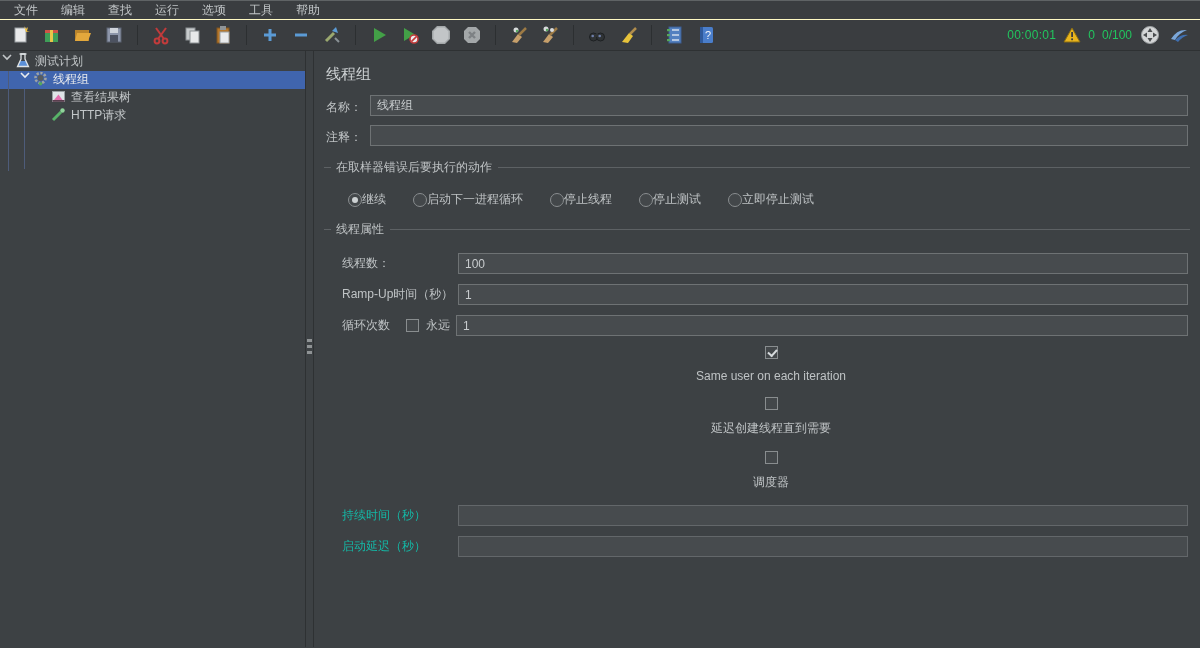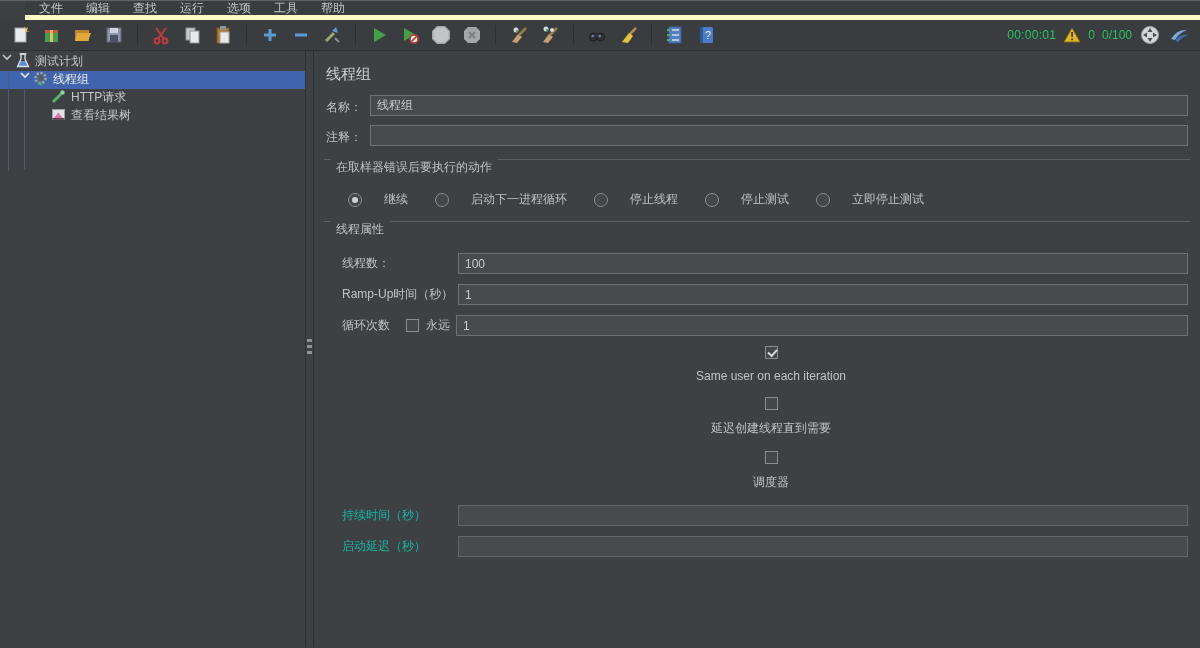--- a/index.html
+++ b/index.html
@@ -4,22 +4,22 @@
 <style>
   * { margin:0; padding:0; box-sizing:border-box; }
   html,body { width:1200px; height:648px; overflow:hidden; }
   body {
     font-family:"Liberation Sans", sans-serif;
     background:#3d4144; color:#bfc3c5; font-size:12px;
     border-top:1px solid #5f6365;
   }
   
   .menubar {
-    height:19px; background:#3a3d40; border-bottom:5px solid #fef9c3;
-    display:flex; align-items:center; padding-left:14px; gap:23px;margin-left:25px;
+    height:19px; background:#3a3d40; border-bottom:1px solid #fef9c3;
+    display:flex; align-items:center; padding-left:14px; gap:23px;
   }
   .menubar .mitem { color:#c2c6c8; cursor:default; }
   
   .toolbar {
     height:31px; background:#3a3d40; border-bottom:1px solid #2e3133;
     display:flex; align-items:center; padding:0 10px; gap:9px;
   }
   .tbtn { width:22px; height:22px; display:flex; align-items:center; justify-content:center; }
   .tsep { width:1px; height:20px; background:#2c2f31; margin:0 3px; }
   .toolbar-right { margin-left:auto; display:flex; align-items:center; gap:7px; color:#22c55e;justify-content:center; }
@@ -44,25 +44,25 @@
   .g1 { left:24px; top:38px; height:80px; }
   
   .panel-title { font-size:15px; color:#ced2d4; margin:6px 0 11px 2px; }
   .field-row { display:flex; align-items:flex-end; margin-bottom:9px; }
   .fr-label { width:46px; flex-shrink:0; padding-left:2px; }
   input.tx {
     flex:1; height:21px; background:#474b4e; border:1px solid #6e7274;
     color:#c8ccce; font-family:"Liberation Sans",sans-serif; font-size:12px;
     padding:0 6px; outline:none; margin-right:2px;
   }
-  .group-head { display:flex; align-items:flex-start; margin:13px 0 0 0; color:#bfc3c5; white-space:nowrap; }
+  .group-head { display:flex; align-items:center; margin:13px 0 0 0; color:#bfc3c5; white-space:nowrap; }
   .group-head::before { content:""; width:7px; border-top:1px solid #5d6164; margin-right:5px; }
   .group-head::after { content:""; flex:1; border-top:1px solid #5d6164; margin-left:6px; }
   .radio-row { display:flex; align-items:center; padding-left:24px; margin:15px 0 4px 0; gap:27px; }
-  .radio-item { display:flex; align-items:center; gap:22px; }
+  .radio-item { display:flex; align-items:center; gap:0; }
   .radio { width:14px; height:14px; border-radius:50%; border:1px solid #898d8f; background:#43474a; position:relative; flex-shrink:0; }
   .radio.sel::after { content:""; position:absolute; left:3px; top:3px; width:6px; height:6px; border-radius:50%; background:#cdd1d3; }
   .props { margin-top:15px; }
   .prop-row { display:flex; align-items:center; padding-left:18px; margin-bottom:10px; }
   .prop-label { width:116px; flex-shrink:0; white-space:nowrap; }
   .prop-label.narrow { width:64px; }
   .forever-wrap { width:50px; display:flex; align-items:center; gap:7px; flex-shrink:0; }
   .check-row { display:flex; align-items:center; padding-left:28px; margin-bottom:14px; gap:10px;flex-direction:column; }
   .checkbox { width:13px; height:13px; border:1px solid #898d8f; background:#43474a; position:relative; flex-shrink:0; }
   .checkbox.checked::after {
@@ -295,36 +295,36 @@
             <circle cx="7.5" cy="7" r="3" fill="#585d60"></circle>
             <circle cx="7.5" cy="12.8" r="1.8" fill="#54a85c"></circle>
           </svg>
       </span>
       <span>线程组</span>
     </div>
 
     <div class="tree-row" style="padding-left:50px">
       <span class="ticon">
         <svg width="15" height="15">
-            <line x1="2" y1="13" x2="10" y2="5" stroke="#58b368" stroke-width="3"></line>
-            <circle cx="11.5" cy="3.5" r="2.2" fill="#8fd49a"></circle>
-          </svg>
-      </span>
-      <span>HTTP请求</span>
+            <rect x="1.5" y="2.5" width="12" height="10" fill="#dfe4e7" stroke="#9aa0a3"></rect>
+            <polygon points="3,11 7.5,5.5 11.5,11" fill="#e26fae"></polygon>
+            <rect x="1.5" y="11" width="12" height="1.8" fill="#5a3d4e"></rect>
+          </svg>
+      </span>
+      <span>查看结果树</span>
     </div>
 
     <div class="tree-row" style="padding-left:50px">
       <span class="ticon">
         <svg width="15" height="15">
-            <rect x="1.5" y="2.5" width="12" height="10" fill="#dfe4e7" stroke="#9aa0a3"></rect>
-            <polygon points="3,11 7.5,5.5 11.5,11" fill="#e26fae"></polygon>
-            <rect x="1.5" y="11" width="12" height="1.8" fill="#5a3d4e"></rect>
-          </svg>
-      </span>
-      <span>查看结果树</span>
+            <line x1="2" y1="13" x2="10" y2="5" stroke="#58b368" stroke-width="3"></line>
+            <circle cx="11.5" cy="3.5" r="2.2" fill="#8fd49a"></circle>
+          </svg>
+      </span>
+      <span>HTTP请求</span>
     </div>
   </div>
 
   <div class="splitter">
     <div class="grip">
         <i></i>
         <i></i>
         <i></i>
       </div>
   </div>

